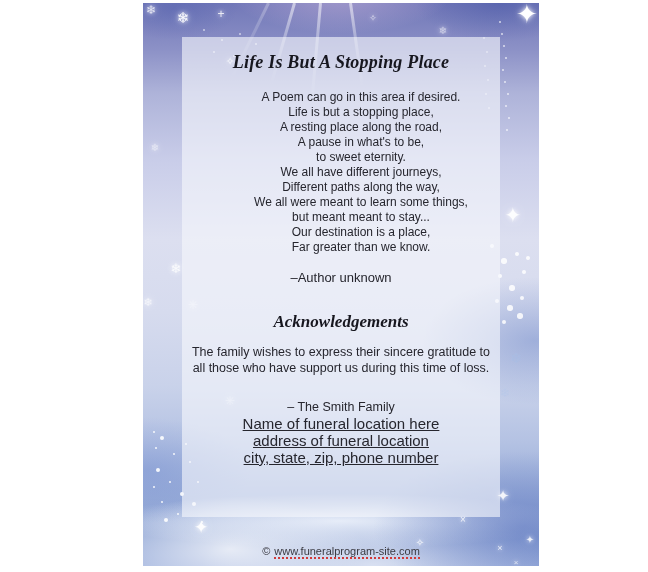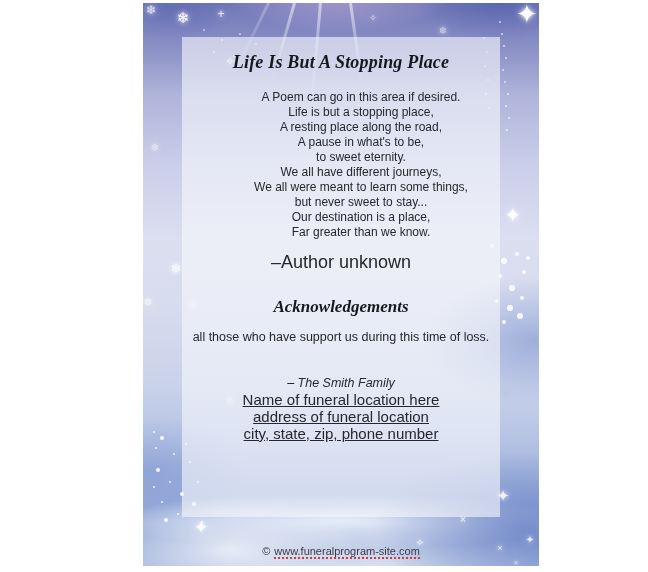--- a/index.html
+++ b/index.html
@@ -81,30 +81,30 @@
     z-index: 2;
   }
   .poem-title {
     margin-top: 14px;
     font-family: "Liberation Serif", serif;
     font-style: italic; font-weight: bold;
     font-size: 18px; line-height: 22px;
     color: #17171f; letter-spacing: 0.2px;
   }
   .poem-lines { margin-top: 17px; font-size: 12px; line-height: 15px; padding-left: 40px; }
-  .attr-poem { margin-top: 15px; font-size: 18px; line-height: 15px; }
+  .attr-poem { margin-top: 15px; font-size: 13px; line-height: 15px; }
   .ack-title {
     margin-top: 26px;
     font-family: "Liberation Serif", serif;
     font-style: italic; font-weight: bold;
     font-size: 17px; line-height: 21px;
     color: #17171f;
   }
   .ack-lines { margin-top: 12px; font-size: 12.5px; line-height: 16px; }
-  .attr-ack { margin-top: 30px; font-size: 12.5px; line-height: 16px; font-style: italic; }
+  .attr-ack { margin-top: 23px; font-size: 12.5px; line-height: 16px; }
   .loc-lines { font-size: 15px; line-height: 17px; text-decoration: underline; }
   
   .copyright {
     position: absolute; left: 0; top: 540px; width: 100%;
     text-align: center; font-size: 11px; line-height: 16px;
     color: #3a3a42; z-index: 2;
   }
   .copyright .sym { margin-right: 4px; }
   .copyright .url {
     border-bottom: 2px dotted #cf3b3b;
@@ -153,31 +153,33 @@
   <div class="panel">
     <div class="poem-title">Life Is But A Stopping Place</div>
 
     <div class="poem-lines">
         <div>A Poem can go in this area if desired.</div>
         <div>Life is but a stopping place,</div>
         <div>A resting place along the road,</div>
         <div>A pause in what's to be,</div>
         <div>to sweet eternity.</div>
         <div>We all have different journeys,</div>
+        <div>Different paths along the way,</div>
         <div>We all were meant to learn some things,</div>
-        <div>but never sweet to stay...</div>
+        <div>but meant meant to stay...</div>
         <div>Our destination is a place,</div>
         <div>Far greater than we know.</div>
       </div>
 
     <div class="attr-poem">–Author unknown</div>
 
     <div class="ack-title">Acknowledgements</div>
 
     <div class="ack-lines">
+        <div>The family wishes to express their sincere gratitude to</div>
         <div>all those who have support us during this time of loss.</div>
       </div>
 
     <div class="attr-ack">– The Smith Family</div>
 
     <div class="loc-lines">
         <div>Name of funeral location here</div>
         <div>address of funeral location</div>
         <div>city, state, zip, phone number</div>
       </div>

